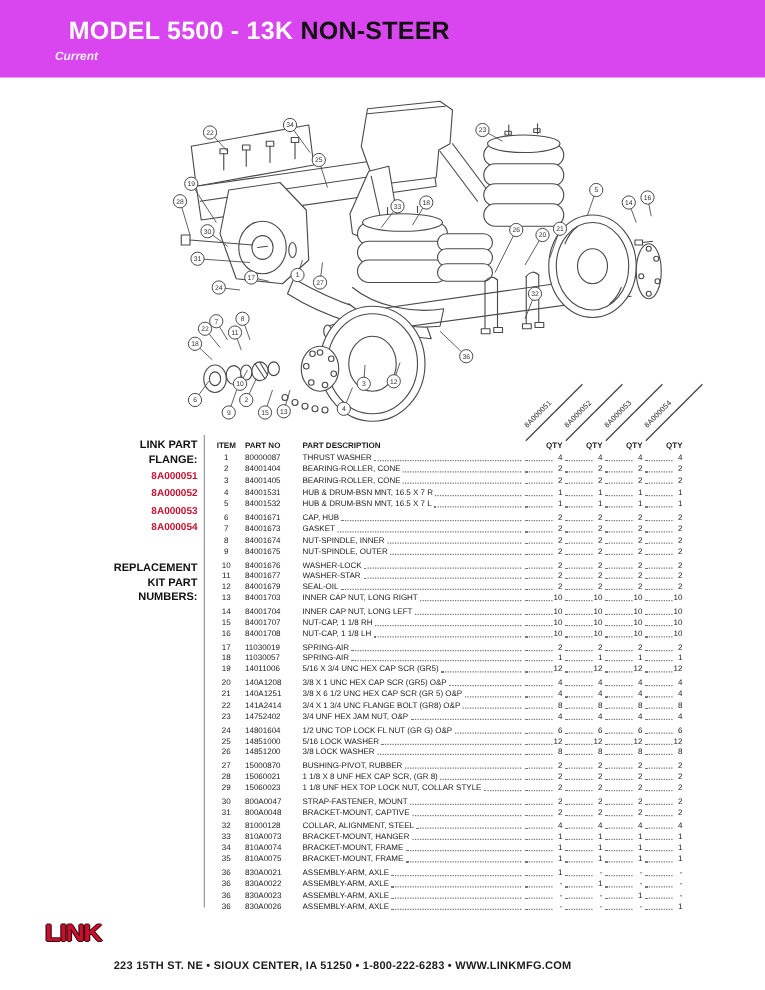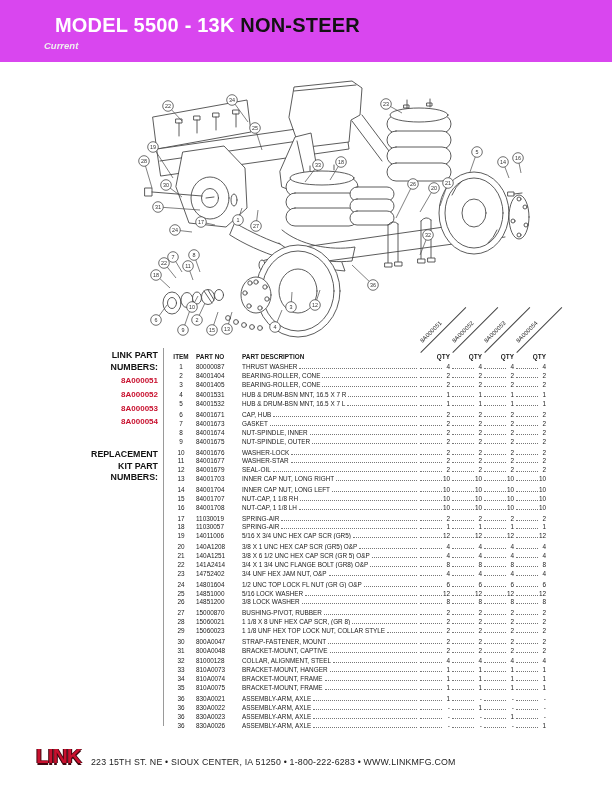--- a/index.html
+++ b/index.html
@@ -38,25 +38,25 @@
   .c-pn{width:46px;text-align:left;flex:none;padding-left:2px;}
   .c-desc{flex:1;display:flex;align-items:flex-end;overflow:hidden;white-space:nowrap;}
   .c-qty{width:32px;flex:none;display:flex;align-items:flex-end;}
   .thead .c-qty{justify-content:flex-end;}
   .trow{display:flex;height:8.9px;align-items:flex-end;}
   .trow.gap{margin-top:1.9px;}
   .leader{flex:1;border-bottom:1px dotted #777;margin:0 1px 1px 2px;min-width:3px;}
   .qv{min-width:7px;text-align:right;}
 
   
-  #foot{position:absolute;left:36px;top:737px;width:560px;height:30px;display:flex;align-items:flex-end;}
+  #foot{position:absolute;left:36px;top:737px;width:560px;height:30px;display:flex;align-items:flex-start;}
   #logo{font-size:21px;font-weight:900;color:#c8102e;letter-spacing:-1px;line-height:20px;
         text-shadow:-1px 0 #40060f,1px 0 #40060f,0 -1px #40060f,0 1.2px #40060f;
         transform:scaleY(.92);margin-right:10px;}
-  #addr{font-size:8.8px;font-weight:normal;color:#1c1c1c;letter-spacing:.2px;white-space:nowrap;}
+  #addr{font-size:8.8px;font-weight:bold;color:#1c1c1c;letter-spacing:.2px;white-space:nowrap;margin-top:30px;}
 </style>
 </head>
 <body>
 
 <div id="page">
 
   <div id="hdr">
     <div class="t"><span class="light">MODEL 5500 - 13K </span><span class="dark">NON-STEER</span></div>
     <div class="sub">Current</div>
   </div>
@@ -320,21 +320,21 @@
     </svg>
   </div>
 
   <div class="vlabel" style="left:421px;top:342px;">8A000051</div>
   <div class="vlabel" style="left:453px;top:342px;">8A000052</div>
   <div class="vlabel" style="left:485px;top:342px;">8A000053</div>
   <div class="vlabel" style="left:517px;top:342px;">8A000054</div>
 
   <div id="sidebar">
     <div class="sb-h">LINK PART
-NUMBERS:</div>
+FLANGE:</div>
     <div class="sb-red">8A000051</div>
     <div class="sb-red">8A000052</div>
     <div class="sb-red">8A000053</div>
     <div class="sb-red">8A000054</div>
     <div class="sb-h sb-kit">REPLACEMENT
 KIT PART
 NUMBERS:</div>
   </div>
 
   <div id="vline"></div>

